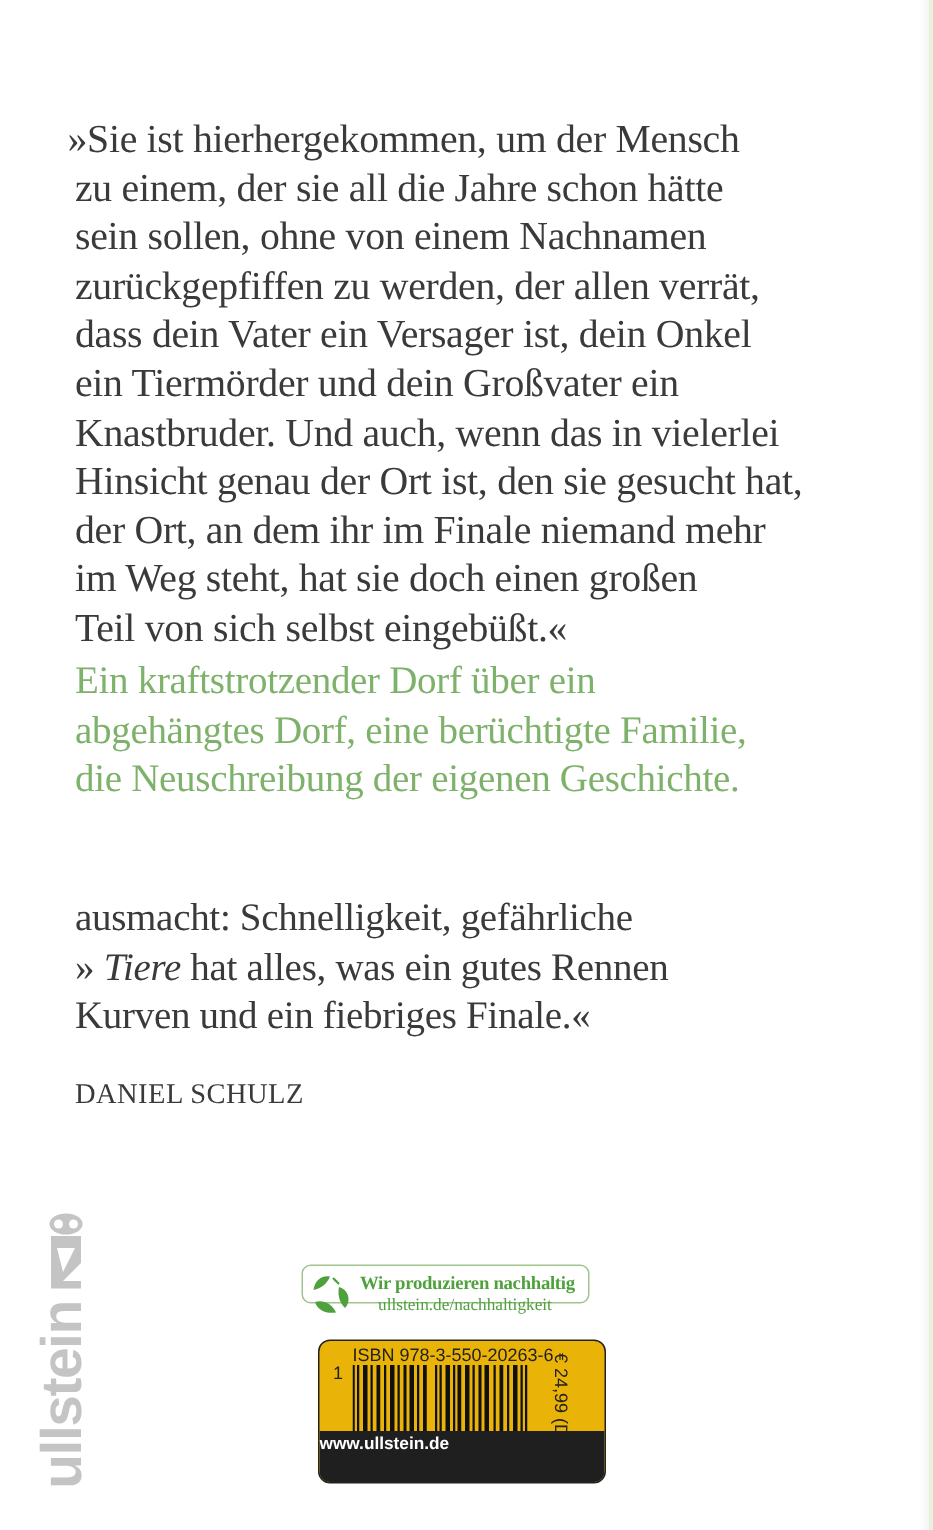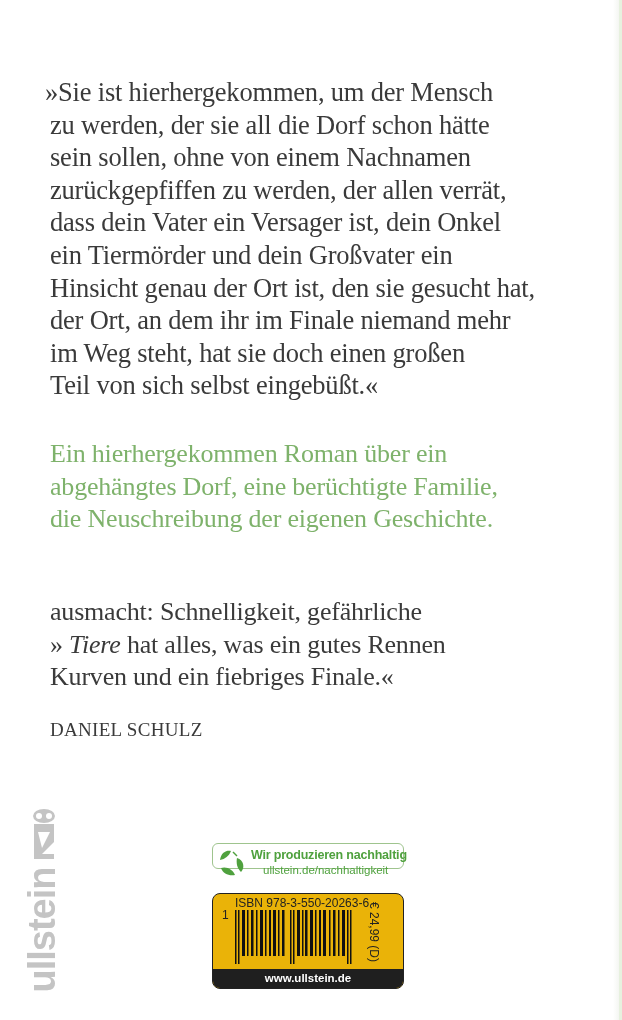--- a/index.html
+++ b/index.html
@@ -12,53 +12,54 @@
     .quote1 .first { margin-left:-5px; }
     .blurb { top:438px; font-size:26px; line-height:32.5px; color:#7eb26b; letter-spacing:-0.2px; }
     .blurb .line { display:block; white-space:nowrap; }
     .quote2 { top:596px; font-size:26px; line-height:32.5px; color:#3a3a3a; letter-spacing:-0.2px; }
     .quote2 .line { display:block; white-space:nowrap; }
     .quote2 em { font-style:italic; }
     .author { position:absolute; left:50px; top:702px; font-family:"Liberation Serif", serif; font-size:19px; letter-spacing:0.3px; color:#3a3a3a;margin-top:17px; }
     .logo { position:absolute; left:22px; top:790px; width:40px; height:220px; }
     .logo-text { position:absolute; left:-70px; top:120px; transform:rotate(-90deg); transform-origin:center; width:180px; height:40px; font-family:"Liberation Sans", sans-serif; font-weight:bold; font-size:38px; color:#c4c4c4; text-align:center; line-height:40px; letter-spacing:-1px; }
     .owl { position:absolute; left:8px; top:18px; width:28px; height:52px; }
-    .eco { position:absolute; left:212px; top:843px; width:192px; height:26px; border:1.5px solid #9fc48e; border-radius:6px; box-sizing:border-box; font-family:Liberation Sans, sans-serif; }
+    .eco { position:absolute; left:201px; top:843px; width:192px; height:26px; border:1.5px solid #9fc48e; border-radius:6px; box-sizing:border-box; font-family:Liberation Serif, serif; }
     .eco-icon { position:absolute; left:4px; top:4px; width:30px; height:30px; }
     .eco-title { position:absolute; left:38px; top:4px; font-size:12.5px; font-weight:bold; color:#4fa13e; white-space:nowrap; letter-spacing:-0.2px; }
     .eco-url { position:absolute; left:50px; top:20px; font-size:11.5px; color:#4fa13e; white-space:nowrap; }
     .barcode-box { position:absolute; left:212px; top:893px; width:192px; height:96px; border:1.5px solid #222; border-radius:8px; box-sizing:border-box; overflow:hidden; font-family:"Liberation Sans", sans-serif; background:#eab308; }
     .isbn { position:absolute; left:22px; top:2px; font-size:12px; color:#222; white-space:nowrap; }
     .bars { position:absolute; left:22px; top:16px; width:118px; height:54px; }
     .digit-top { position:absolute; left:9px; top:14px; font-size:12px; color:#222; }
     .digits { position:absolute; left:8px; top:72px; font-size:13px; color:#222; letter-spacing:3.6px; white-space:nowrap; }
     .price { position:absolute; left:148px; top:8px; width:66px; height:20px; transform:rotate(90deg); transform-origin:left top; font-size:12px; color:#222; white-space:nowrap; margin-left:20px; }
-    .url-bar { position:absolute; left:0; bottom:0; width:100%; height:19px; background:#1f1f1f; color:#fff; font-size:11.5px; font-weight:bold; text-align:center; line-height:19px; }
+    .url-bar { position:absolute; left:0; bottom:0; width:100%; height:34px; background:#1f1f1f; color:#fff; font-size:11.5px; font-weight:bold; text-align:left; line-height:19px; }
   </style>
 </head>
 <body>
 
 <div class="edge-shadow"></div>
 <div class="edge"></div>
 
 <div class="block quote1">
   <span class="line first">»Sie ist hierhergekommen, um der Mensch</span>
-  <span class="line">zu werden, der sie all die Dorf schon hätte</span>
+  <span class="line">zu einem, der sie all die Jahre schon hätte</span>
   <span class="line">sein sollen, ohne von einem Nachnamen</span>
   <span class="line">zurückgepfiffen zu werden, der allen verrät,</span>
   <span class="line">dass dein Vater ein Versager ist, dein Onkel</span>
   <span class="line">ein Tiermörder und dein Großvater ein</span>
+  <span class="line">Knastbruder. Und auch, wenn das in vielerlei</span>
   <span class="line">Hinsicht genau der Ort ist, den sie gesucht hat,</span>
   <span class="line">der Ort, an dem ihr im Finale niemand mehr</span>
   <span class="line">im Weg steht, hat sie doch einen großen</span>
   <span class="line">Teil von sich selbst eingebüßt.«</span>
 </div>
 
 <div class="block blurb">
-  <span class="line">Ein hierhergekommen Roman über ein</span>
+  <span class="line">Ein kraftstrotzender Dorf über ein</span>
   <span class="line">abgehängtes Dorf, eine berüchtigte Familie,</span>
   <span class="line">die Neuschreibung der eigenen Geschichte.</span>
 </div>
 
 <div class="block quote2">
   <span class="line">ausmacht: Schnelligkeit, gefährliche</span>
   <span class="line"><span>» </span><em>Tiere</em><span> hat alles, was ein gutes Rennen</span></span>
   <span class="line">Kurven und ein fiebriges Finale.«</span>
 </div>
 <div class="author">DANIEL SCHULZ</div>

